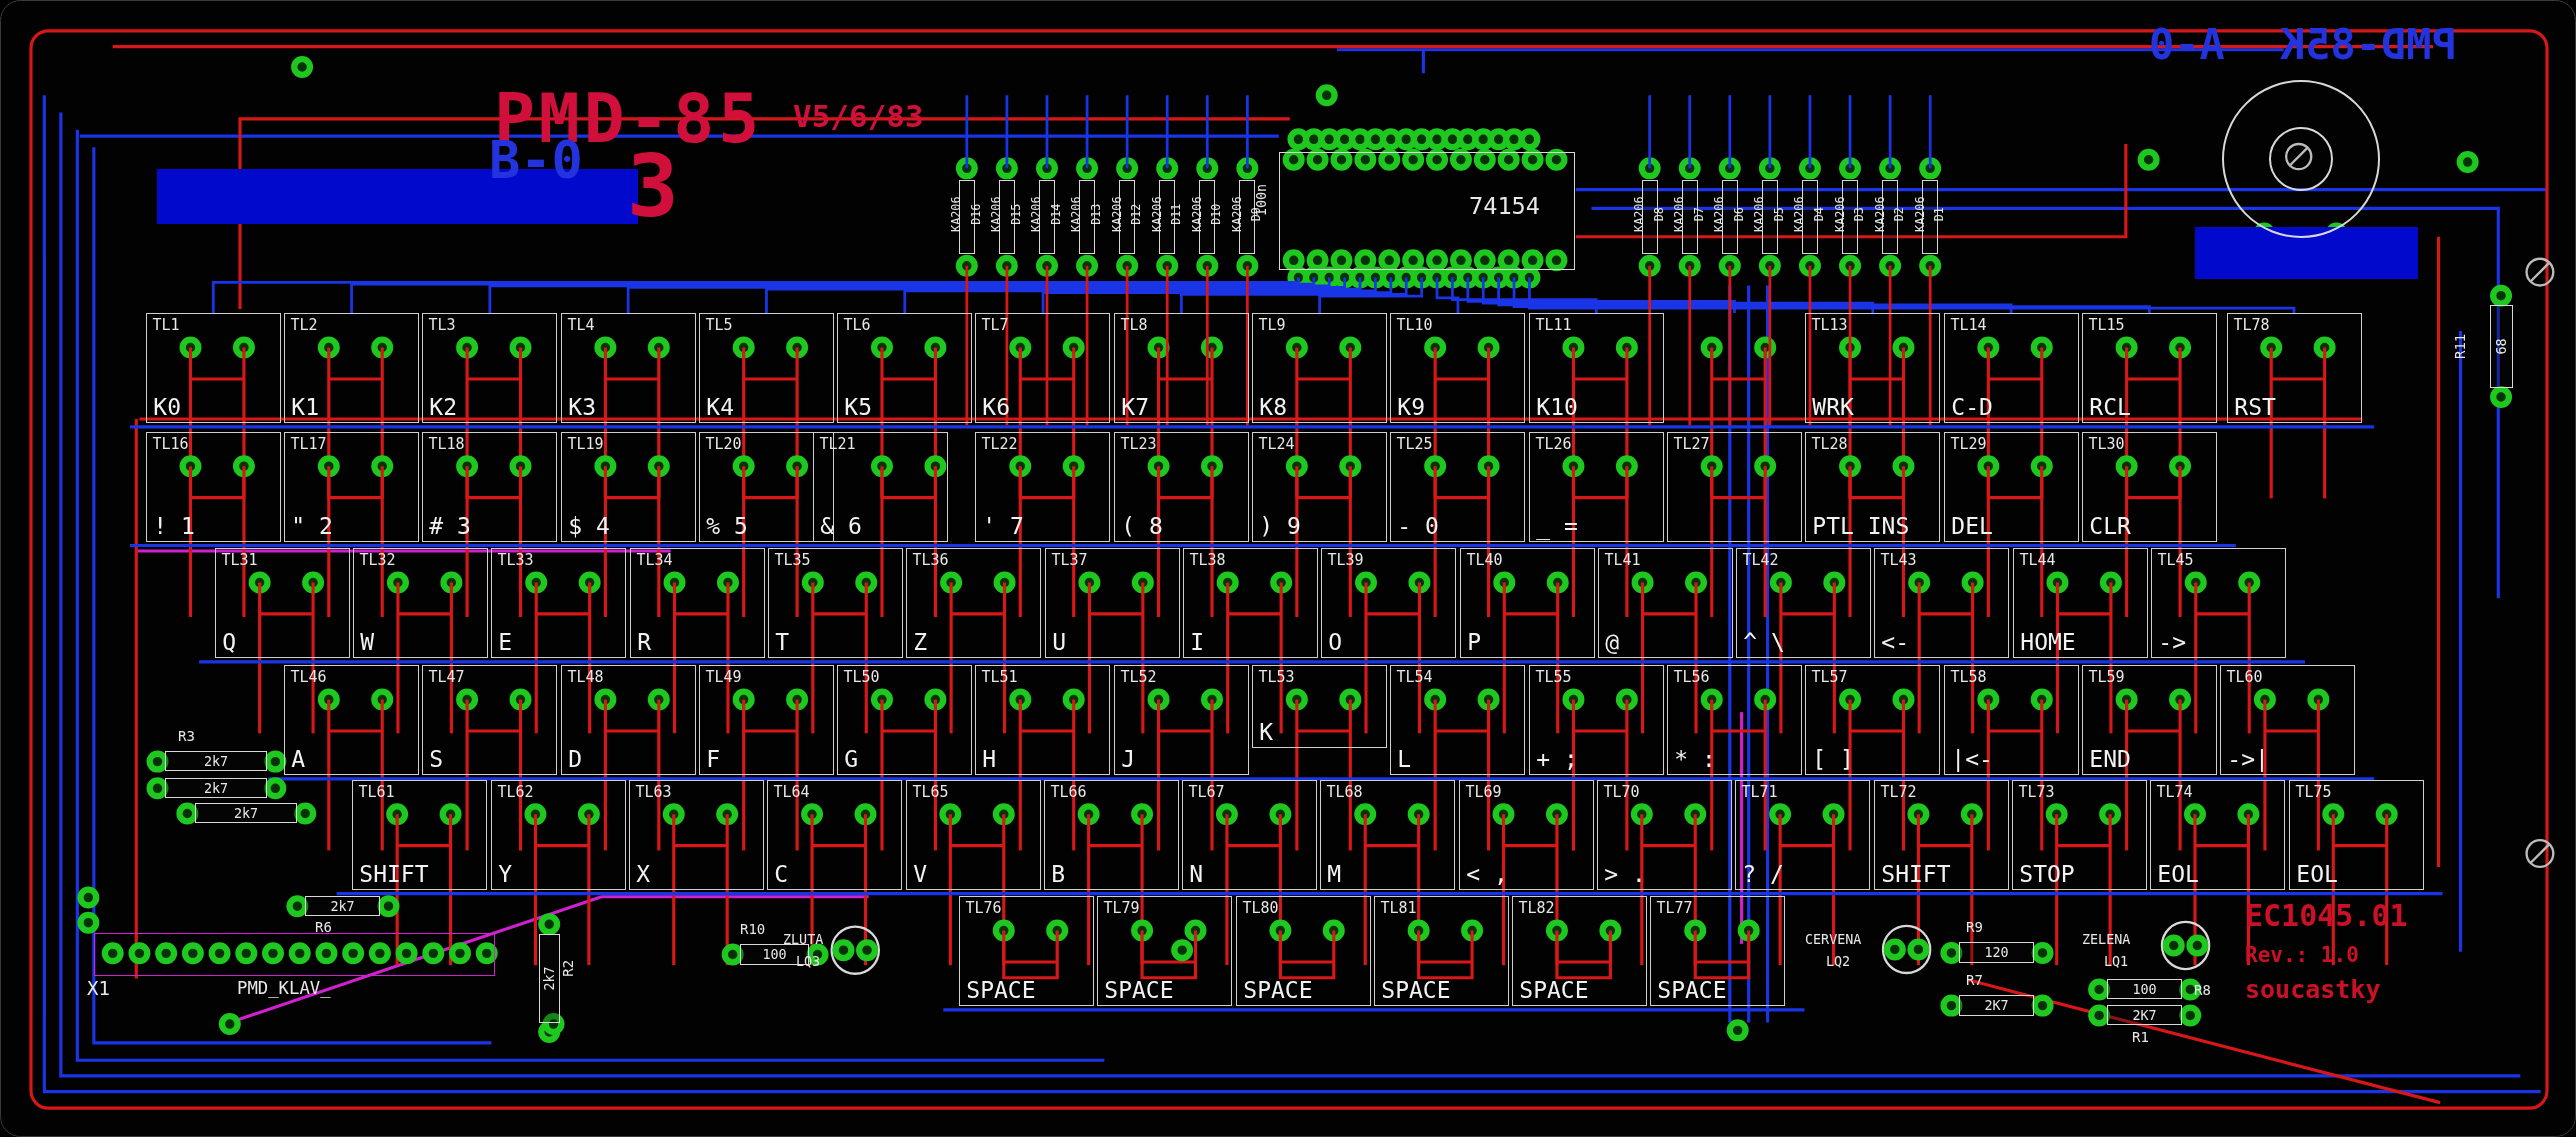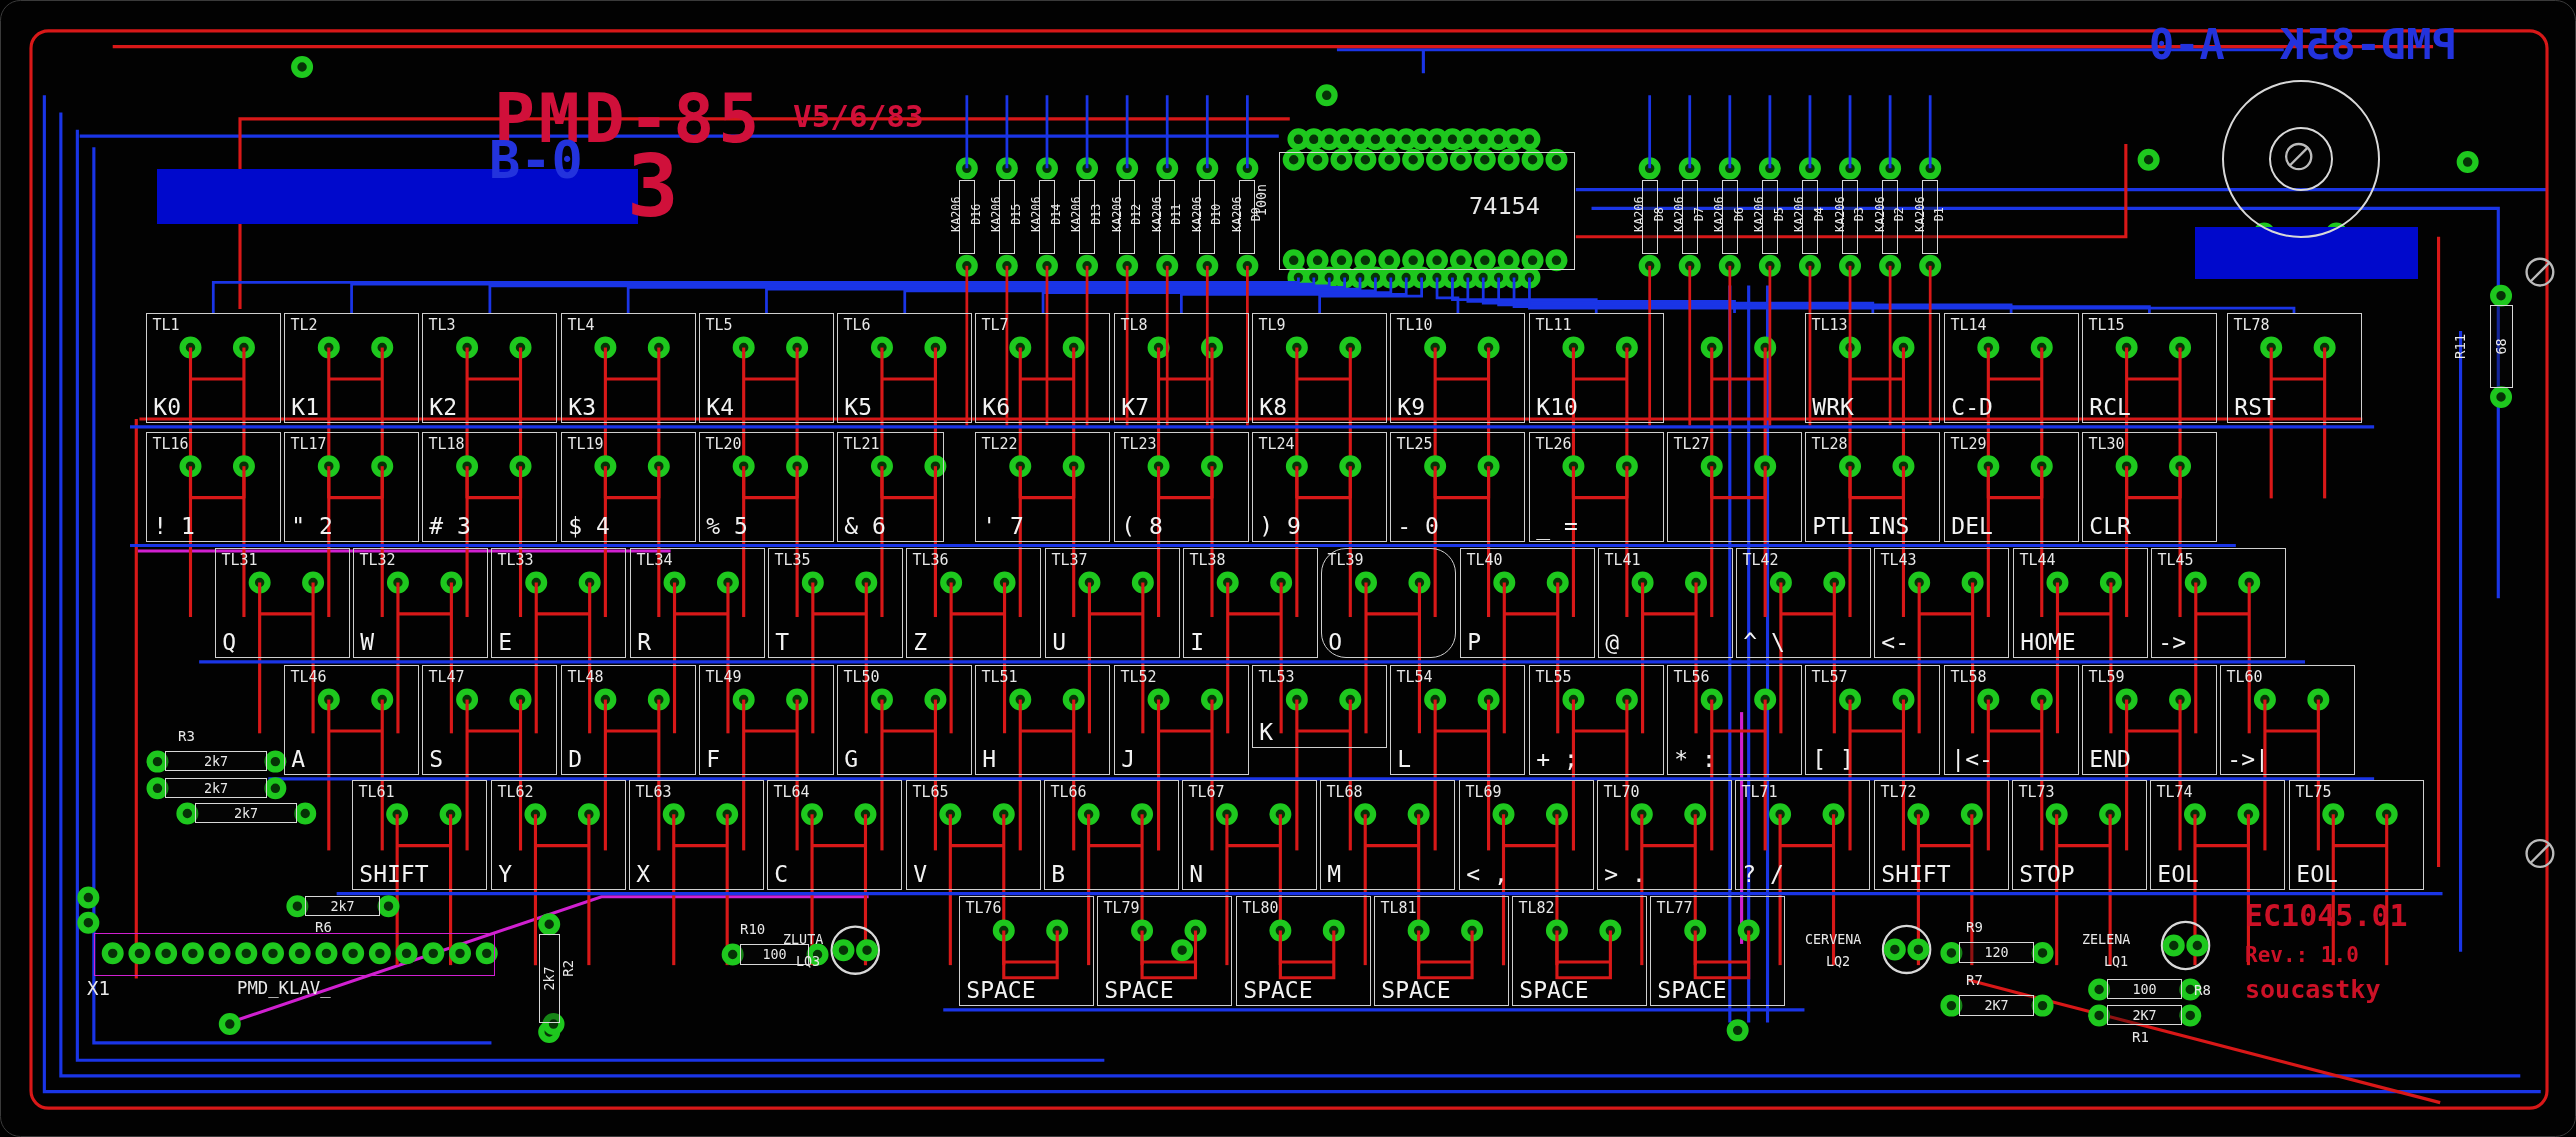--- a/index.html
+++ b/index.html
@@ -762,21 +762,21 @@
         <span class="legend"># 3</span>
       </div>
       <div class="key" style="left: 560px; top: 431px; width: 135px; height: 110px;">
         <span class="tl">TL19</span>
         <span class="legend">$ 4</span>
       </div>
       <div class="key" style="left: 698px; top: 431px; width: 135px; height: 110px;">
         <span class="tl">TL20</span>
         <span class="legend">% 5</span>
       </div>
-      <div class="key" style="left: 836px; top: 431px; width: 107px; height: 110px;">
+      <div class="key" style="left: 812px; top: 431px; width: 135px; height: 110px;">
         <span class="tl">TL21</span>
         <span class="legend">&amp; 6</span>
       </div>
       <div class="key" style="left: 974px; top: 431px; width: 135px; height: 110px;">
         <span class="tl">TL22</span>
         <span class="legend">' 7</span>
       </div>
       <div class="key" style="left: 1113px; top: 431px; width: 135px; height: 110px;">
         <span class="tl">TL23</span>
         <span class="legend">( 8</span>
@@ -834,21 +834,21 @@
         <span class="legend">Z</span>
       </div>
       <div class="key" style="left: 1044px; top: 547px; width: 135px; height: 110px;">
         <span class="tl">TL37</span>
         <span class="legend">U</span>
       </div>
       <div class="key" style="left: 1182px; top: 547px; width: 135px; height: 110px;">
         <span class="tl">TL38</span>
         <span class="legend">I</span>
       </div>
-      <div class="key" style="left: 1320px; top: 547px; width: 135px; height: 110px; border-radius: 25px;">
+      <div class="key" style="left: 1320px; top: 547px; width: 135px; height: 110px;">
         <span class="tl">TL39</span>
         <span class="legend">O</span>
       </div>
       <div class="key" style="left: 1459px; top: 547px; width: 135px; height: 110px;">
         <span class="tl">TL40</span>
         <span class="legend">P</span>
       </div>
       <div class="key" style="left: 1597px; top: 547px; width: 135px; height: 110px;">
         <span class="tl">TL41</span>
         <span class="legend">@</span>

